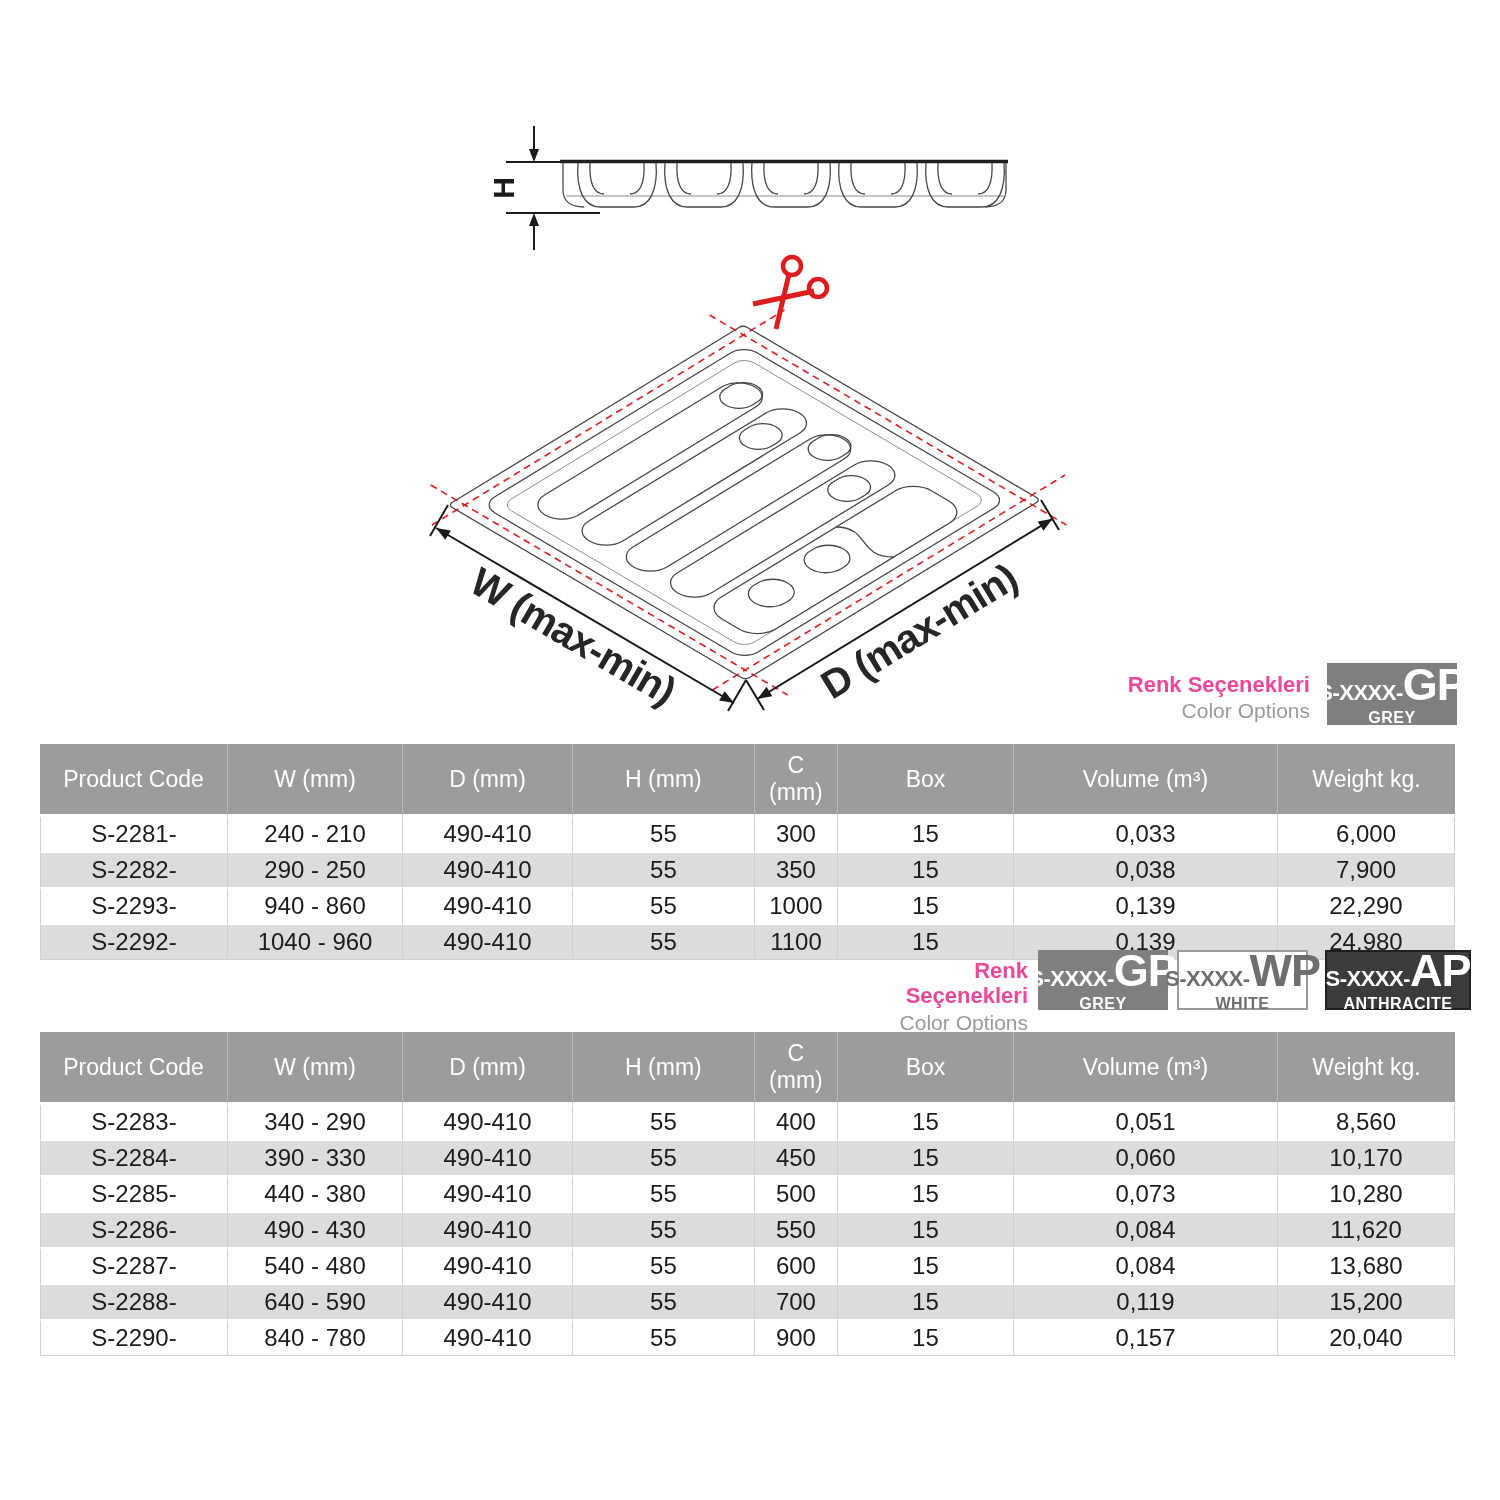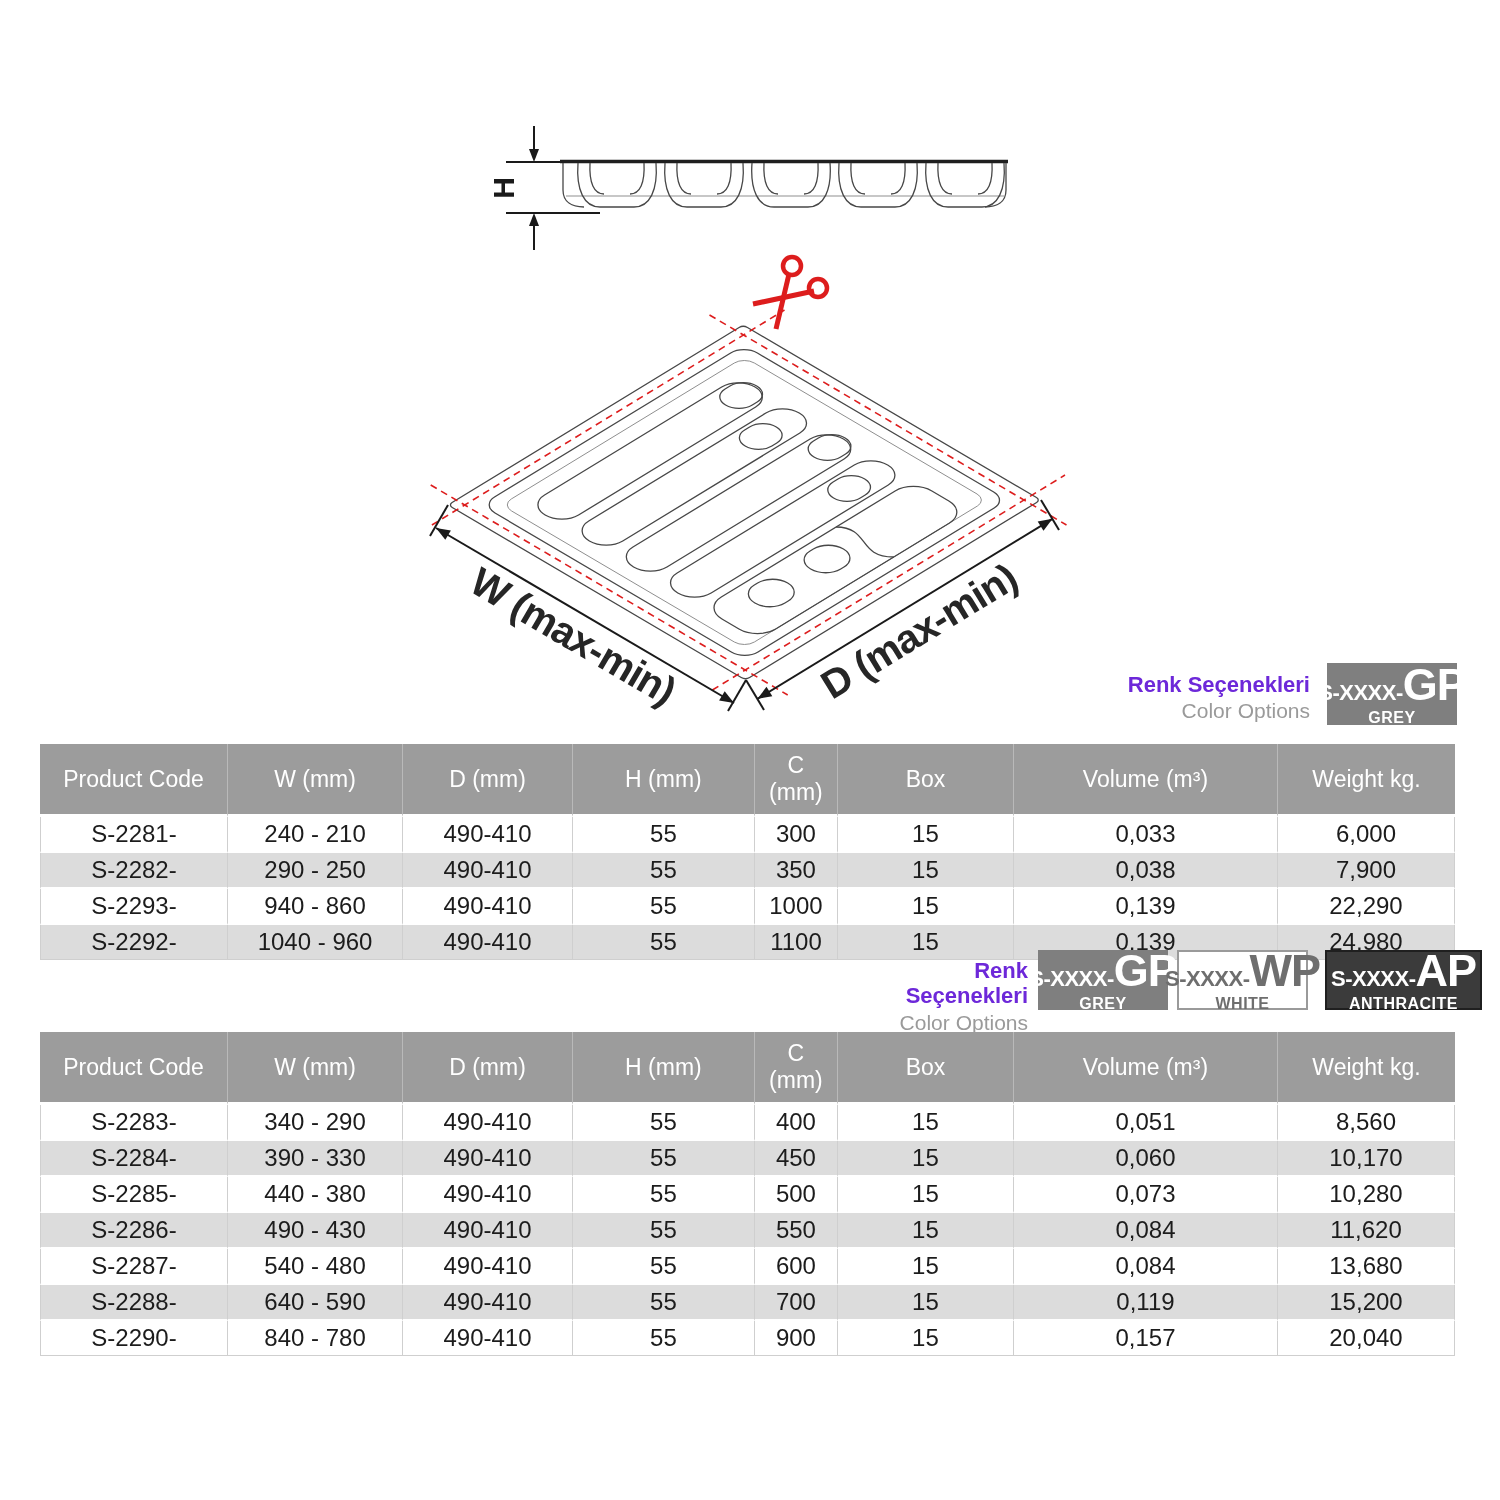--- a/index.html
+++ b/index.html
@@ -3,36 +3,36 @@
 <meta charset="utf-8">
 <style>
   html,body{margin:0;padding:0;background:#fff;}
   .canvas{position:relative;width:1500px;height:1500px;background:#ffffff;overflow:hidden;
           font-family:"Liberation Sans",sans-serif;}
 
   svg text{font-family:"Liberation Sans",sans-serif;}
 
   
   .opts{position:absolute;text-align:right;}
-  .opts .t-tr{font-size:22px;font-weight:700;color:#6d28d9;line-height:1.15;}
+  .opts .t-tr{font-size:22px;font-weight:700;color:#ec4899;line-height:1.15;}
   .opts .t-en{font-size:21px;font-weight:400;color:#9a9a9a;line-height:1.15;margin-top:2px;}
   #opts-top{left:1100px;top:672px;width:210px;}
   #opts-bottom{left:848px;top:958px;width:180px;}
 
   .badge{position:absolute;box-sizing:border-box;border:2px solid transparent;
          display:flex;flex-direction:column;align-items:center;justify-content:center;
          line-height:1;}
   .badge .code{white-space:nowrap;line-height:1;}
   .badge .prefix{font-size:22px;font-weight:700;letter-spacing:-0.5px;}
   .badge .suffix{font-size:45px;font-weight:700;letter-spacing:-1px;}
   .badge .cname{font-size:16px;font-weight:700;letter-spacing:0.5px;margin-top:3px;}
   #badge-gp-top{left:1327px;top:663px;width:130px;height:62px;}
   #badge-gp{left:1038px;top:950px;width:130px;height:60px;}
   #badge-wp{left:1177px;top:950px;width:131px;height:60px;}
-  #badge-ap{left:1325px;top:950px;width:157px;height:60px;}
+  #badge-ap{left:1325px;top:950px;width:146px;height:60px;}
 
   
   table.spec{position:absolute;left:40px;width:1415px;border-collapse:separate;
              border-spacing:0;table-layout:fixed;}
   #table-top{top:744px;}
   #table-bottom{top:1032px;}
   table.spec th{height:46px;background:var(--header-bg,#9c9c9c);color:var(--header-fg,#fff);
       font-size:23px;font-weight:400;text-align:center;padding:8px;
       border-bottom:3px solid #fff;border-right:1px solid #b9b9b9;}
   table.spec th:last-child{border-right:none;}

